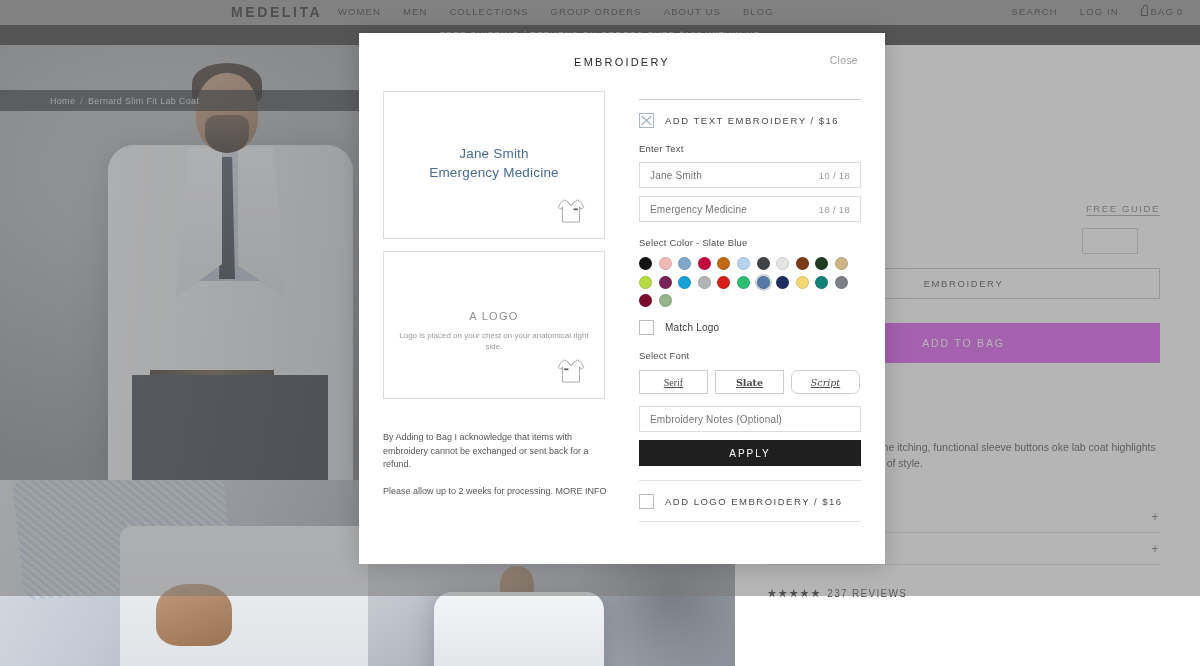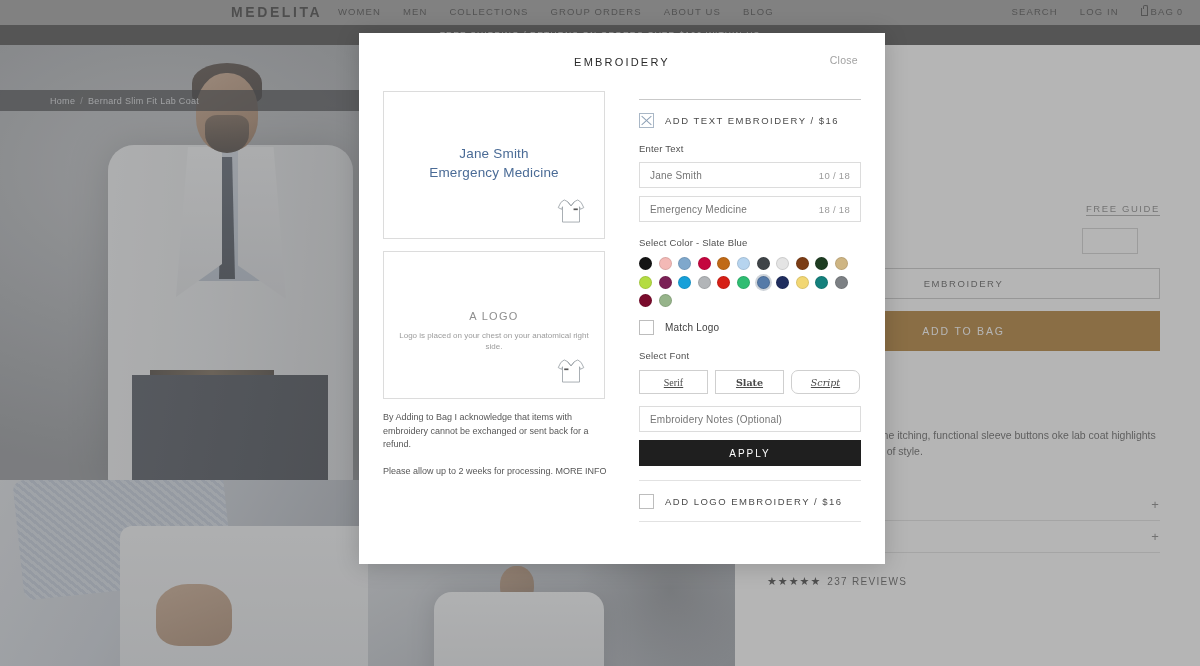--- a/index.html
+++ b/index.html
@@ -4,21 +4,21 @@
 <title>Medelita — Embroidery</title>
 <style>
   * { box-sizing: border-box; margin: 0; padding: 0; }
   html, body {
     width: 1200px; height: 666px;
     font-family: "Liberation Sans", sans-serif;
     background: #fff; overflow: hidden;
   }
 
   
-  #page-root { position: relative; width: 1200px; height: 666px; }
+  #page-root { position: relative; width: 1200px; height: 596px; }
 
   .site-header {
     position: absolute; top: 0; left: 0; width: 1200px; height: 25px;
     background: #8c8c8c; display: flex; align-items: center;
     z-index: 2;
   }
   .brand {
     position: absolute; left: 231px; top: 4px;
     font-size: 14px; letter-spacing: 2.6px; font-weight: 700; color: #1b1b1b;
   }
@@ -165,21 +165,21 @@
   .qty-box {
     margin-top: 12px; width: 56px; height: 26px; border: 1px solid #c8c8c8;
     margin-left: auto; margin-right: 22px;
   }
   .btn-outline {
     margin-top: 14px; width: 100%; height: 31px; border: 1px solid #bdbdbd;
     background: #fff; font-size: 9.5px; letter-spacing: 1.6px; color: #3a3a3a;
     display: flex; align-items: center; justify-content: center; cursor: pointer;
   }
   .btn-dark {
-    margin-top: 12px; width: 100%; height: 40px; background: #a16207; color: #fff;
+    margin-top: 24px; width: 100%; height: 40px; background: #d946ef; color: #fff;
     font-size: 10.5px; letter-spacing: 1.8px; border: none;
     display: flex; align-items: center; justify-content: center; cursor: pointer;
   }
   .price-chip {
     margin-top: 6px; width: 70px; height: 22px; border: 1px solid #dedede;
     display: flex; align-items: center; justify-content: center;
     font-size: 10px; color: #3a3a3a;
   }
   .product-desc {
     margin-top: 48px; font-size: 10.5px; line-height: 16px; color: #3d3d3d;
@@ -227,21 +227,21 @@
   .pv-logo-title {
     position: absolute; left: 0; right: 0; top: 58px; text-align: center;
     font-size: 11px; letter-spacing: 1.3px; color: #8e8e8e;
   }
   .pv-logo-note {
     position: absolute; left: 14px; right: 14px; top: 78px; text-align: center;
     font-size: 8px; line-height: 11px; color: #9c9c9c;
   }
   .pv-shirt { position: absolute; right: 16px; bottom: 10px; width: 34px; height: 34px; }
   .legal {
-    margin-top: 12px; font-size: 9px; line-height: 13.5px; color: #575757;
+    margin-top: 32px; font-size: 9px; line-height: 13.5px; color: #575757;
   }
   .legal .p2 { margin-top: 13px; }
   .more-info { color: #575757; text-decoration: none; }
 
   .rule { height: 1px; background: #c9c9c9; width: 100%; }
   .rule-light { height: 1px; background: #e2e2e2; width: 100%; }
 
   .check-row { display: flex; align-items: center; gap: 11px; margin: 13px 0 0; cursor: pointer; }
   .chk {
     width: 15px; height: 15px; border: 1px solid #a9b7c6; background: #fff;

